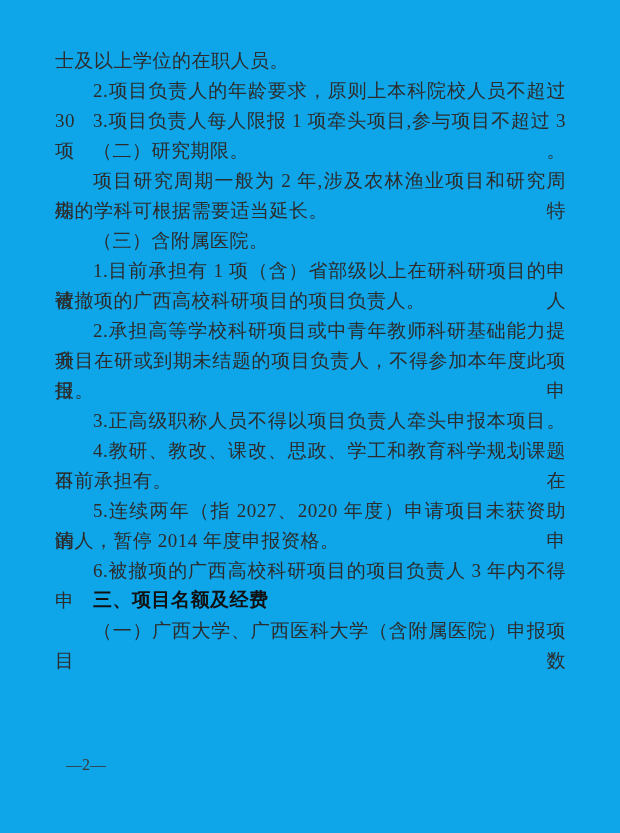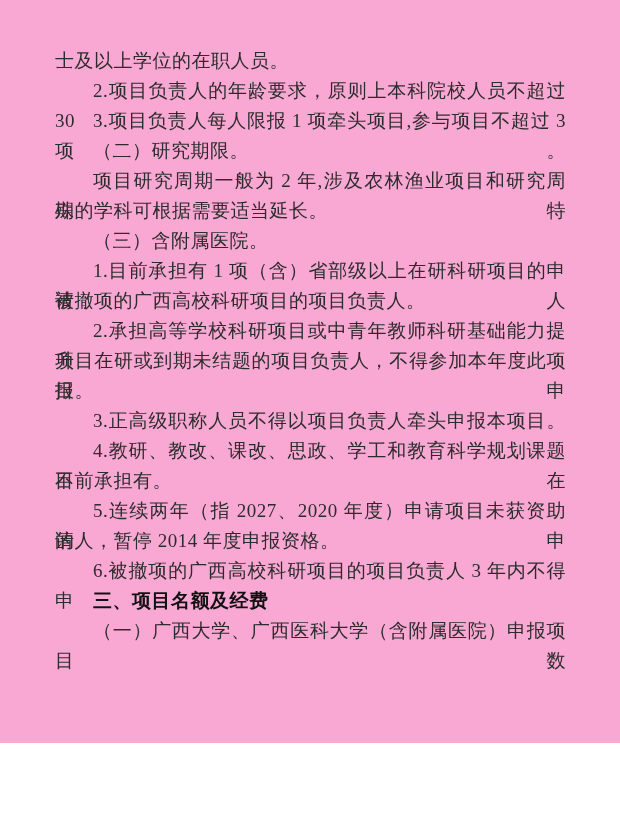--- a/index.html
+++ b/index.html
@@ -3,22 +3,22 @@
 <meta charset="utf-8">
 <style>
   html, body {
     margin: 0;
     padding: 0;
     background: #ffffff;
   }
   .page {
     position: relative;
     width: 620px;
-    height: 743px;
-    background: #f9a8d4;
+    height: 833px;
+    background: #0ea5e9;
     overflow: hidden;
     font-family: "Liberation Serif", "DejaVu Serif", serif;
     color: #2c2c2c;
   }
   .doc-body {
     position: absolute;
     left: 55px;
     top: 46px;
     width: 511px;
   }
@@ -33,21 +33,21 @@
   .line.indent {
     text-indent: 38px;
   }
   .line.just {
     white-space: normal;
     text-align: justify;
     text-align-last: justify;
     text-justify: inter-character;
   }
   .line.heading {
-    font-family: Liberation Serif, serif;
+    font-family: Liberation Mono, monospace;
     font-weight: bold;
     color: #111111;
     font-size: 19px;
   }
   .page-number {
     position: absolute;
     left: 66px;
     top: 756px;
     font-size: 16px;
     letter-spacing: 0px;

